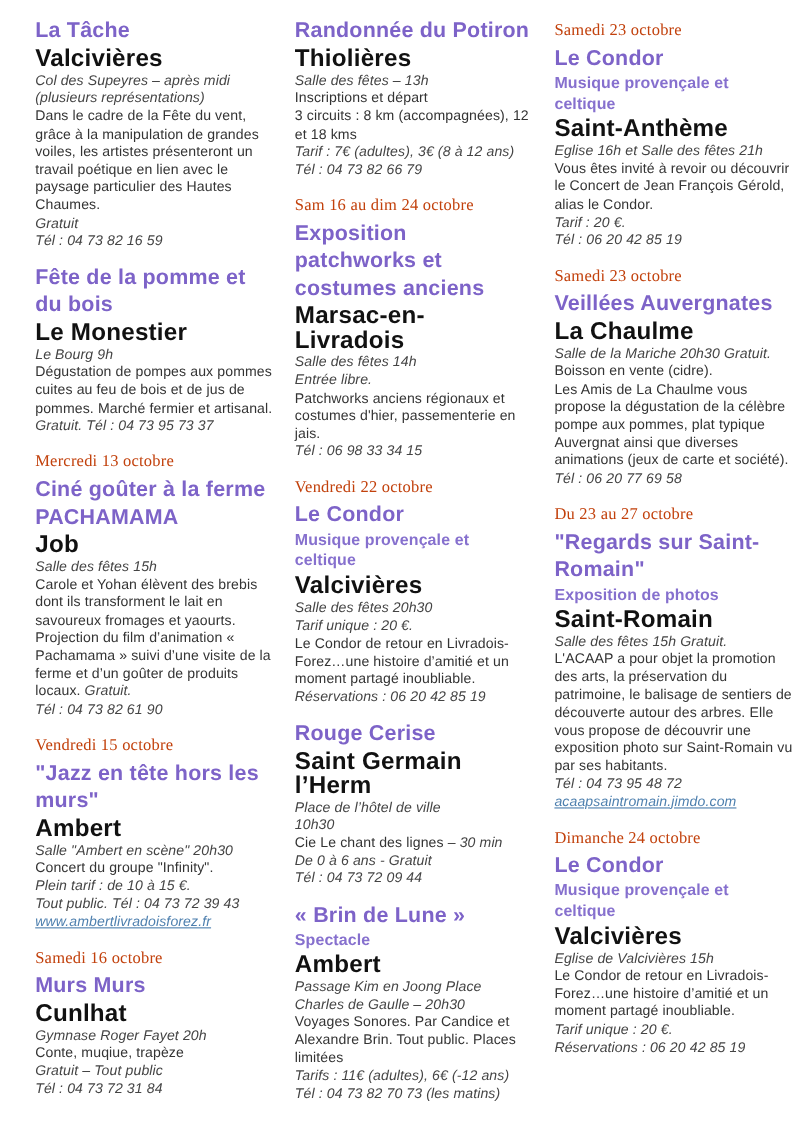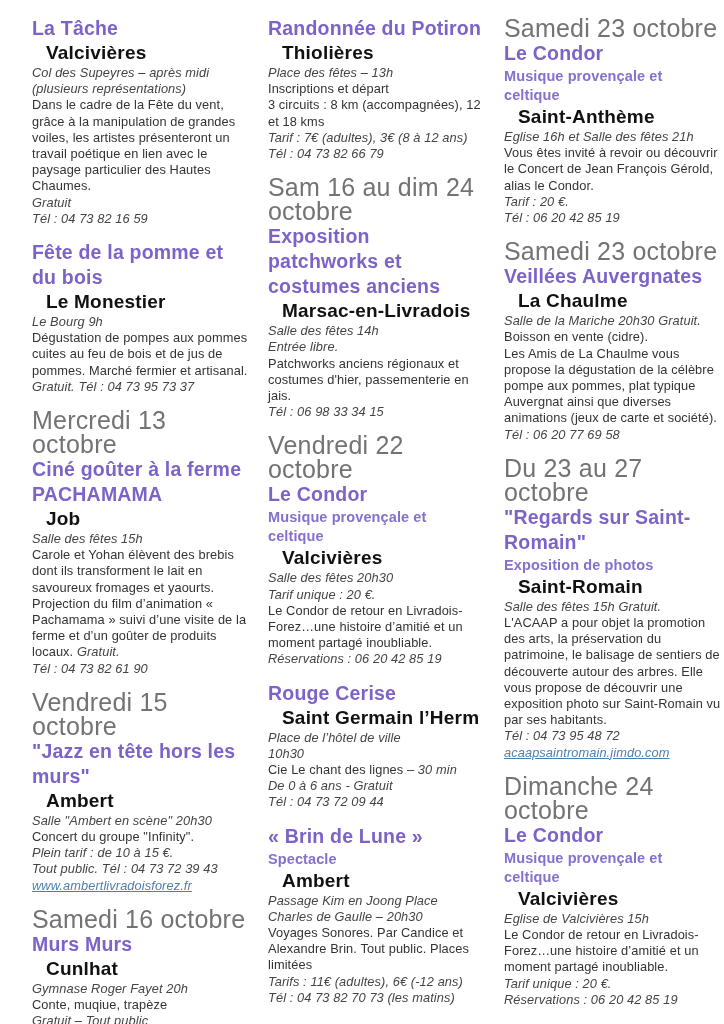--- a/index.html
+++ b/index.html
@@ -9,34 +9,34 @@
     -webkit-font-smoothing:antialiased;
   }
   .page{
     box-sizing:border-box;width:584px;height:1024px;
     padding:16px 16px 10px 32px;
     display:flex;gap:19px;
   }
   .col{width:217px;min-width:217px;}
   .block{margin-bottom:13px;}
   .date{
-    font-size:25px;line-height:24px;color:#737373;
-    letter-spacing:.2px;margin:0 0 1px 0;
+    font-size:15px;line-height:24px;color:#c2410c;
+    letter-spacing:.2px;margin:0 0 1px 0;font-family:Liberation Serif, serif;
   }
   .title{
     font-size:19.5px;line-height:25px;font-weight:700;color:#7d63c8;
     letter-spacing:.2px;margin:0 0 1px 0;
   }
   .subtitle{
     font-size:14.5px;line-height:19px;font-weight:700;color:#8670ce;
     margin:0 0 1px 0;letter-spacing:.1px;
   }
   .location{
-    font-size:19px;line-height:22px;font-weight:700;color:#111111;
-    margin:0 0 1px 14px;letter-spacing:.2px;
+    font-size:22px;line-height:22px;font-weight:700;color:#111111;
+    margin:0 0 1px 0;letter-spacing:.2px;
   }
   .line{
     font-size:12.8px;line-height:16.2px;color:#333333;margin:0;
     letter-spacing:.1px;
   }
   .it{font-style:italic;color:#444444;}
   a.link{
     font-size:12.8px;line-height:16.2px;font-style:italic;
     color:#4d7fae;text-decoration:underline;cursor:pointer;
   }
@@ -87,21 +87,21 @@
         <div class="line it">Gymnase Roger Fayet 20h</div>
         <div class="line">Conte, muqiue, trapèze</div>
         <div class="line it">Gratuit – Tout public</div>
         <div class="line it">Tél : 04 73 72 31 84</div>
       </div>
     </div>
   <div class="col">
       <div class="block">
         <div class="title">Randonnée du Potiron</div>
         <div class="location">Thiolières</div>
-        <div class="line it">Place des fêtes – 13h</div>
+        <div class="line it">Salle des fêtes – 13h</div>
         <div class="line">Inscriptions et départ</div>
         <div class="line">3 circuits : 8 km (accompagnées), 12 et 18 kms</div>
         <div class="line it">Tarif : 7€ (adultes), 3€ (8 à 12 ans)</div>
         <div class="line it">Tél : 04 73 82 66 79</div>
       </div>
       <div class="block">
         <div class="date">Sam 16 au dim 24 octobre</div>
         <div class="title">Exposition patchworks et costumes anciens</div>
         <div class="location">Marsac-en-Livradois</div>
         <div class="line it">Salle des fêtes 14h</div>

